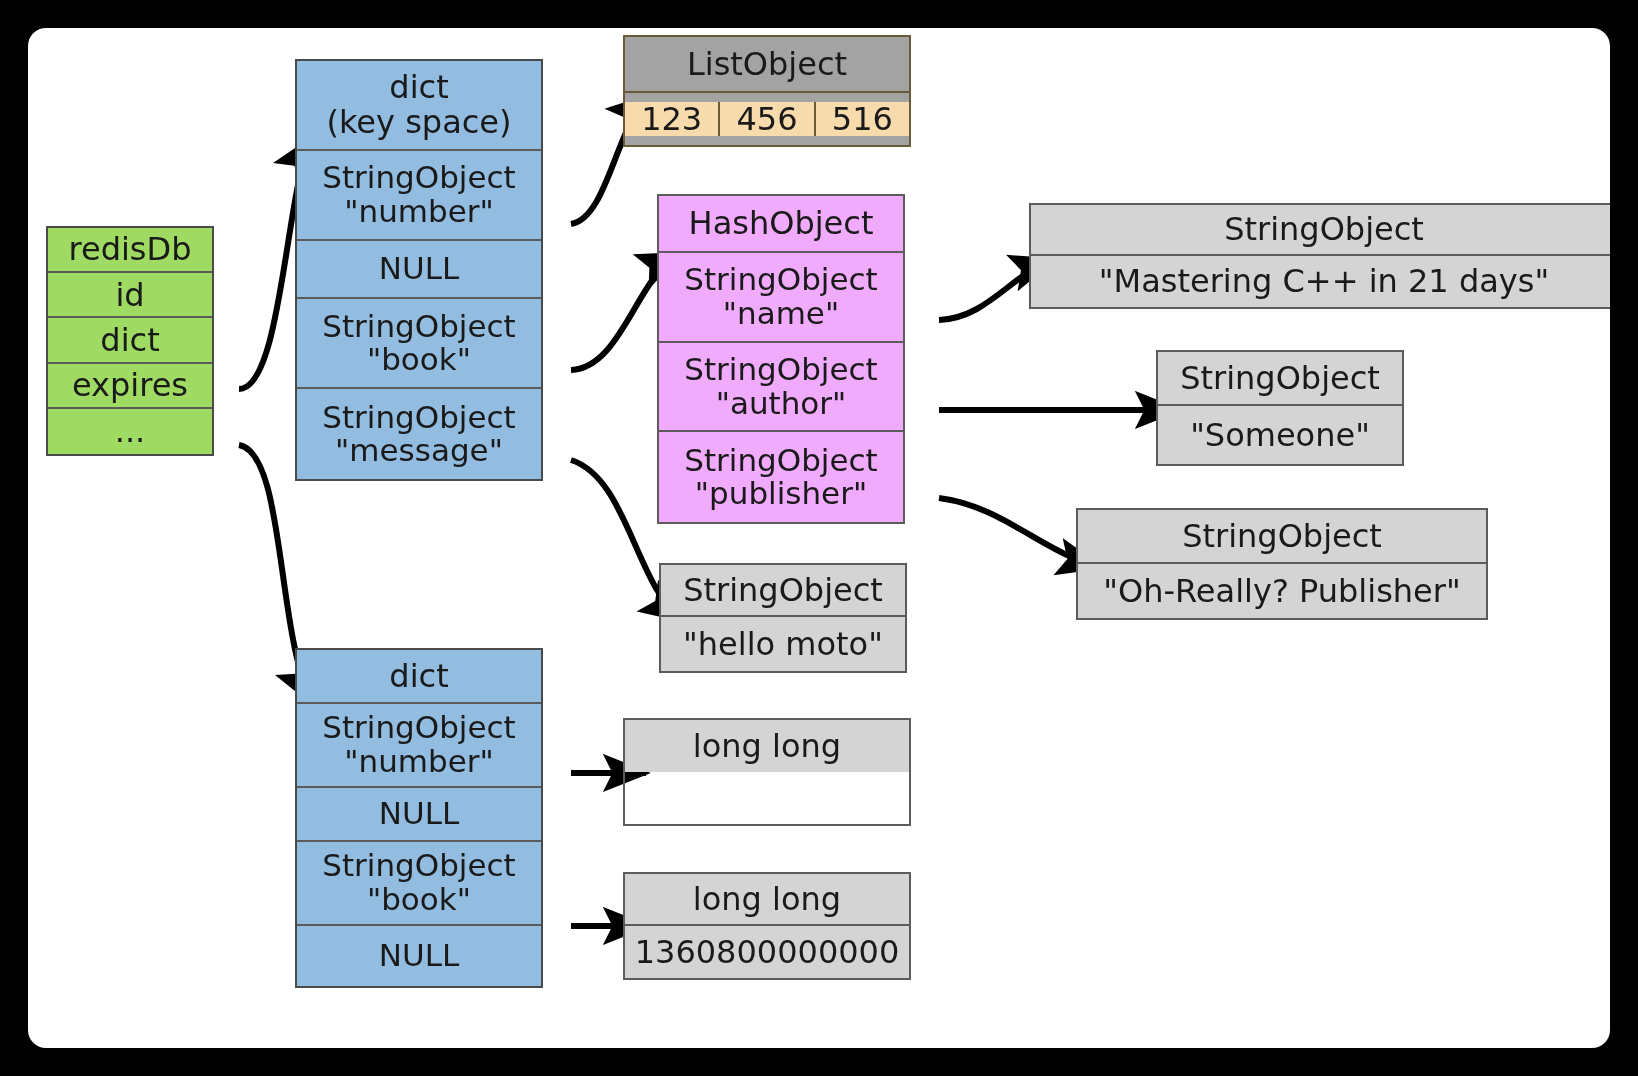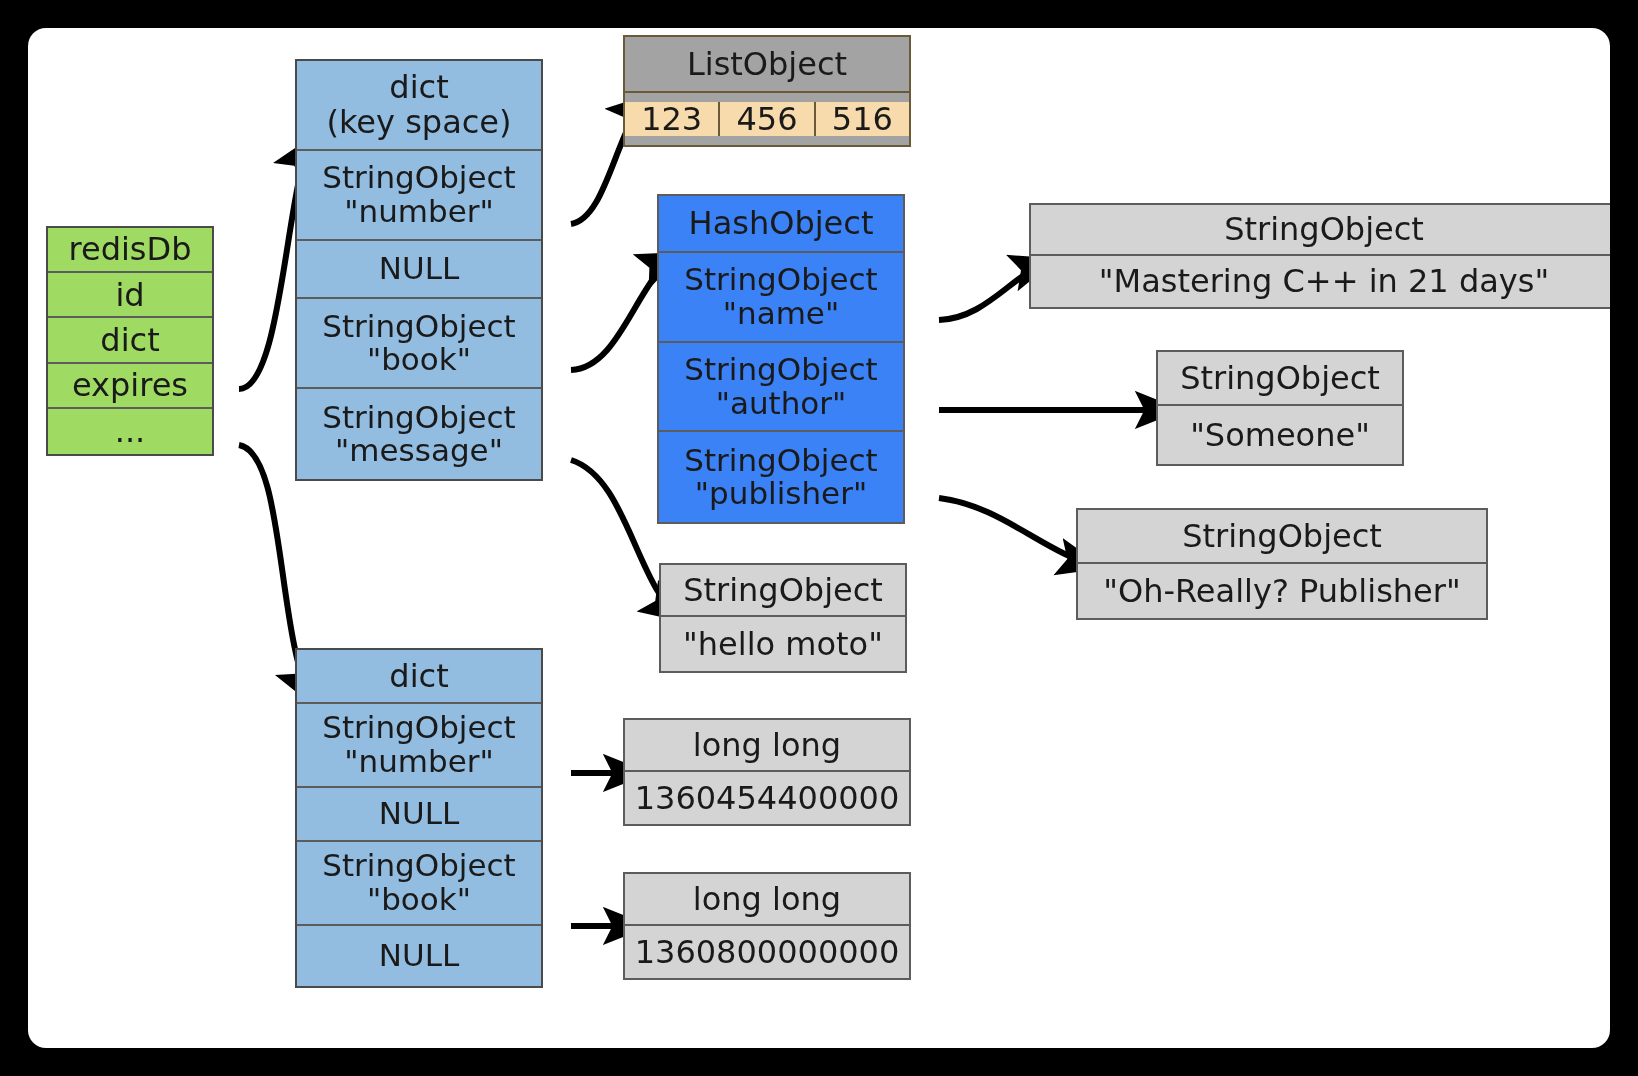--- a/index.html
+++ b/index.html
@@ -57,21 +57,21 @@
 
   
   .green .row { background: #9fdb62; }
   .green { border-color: #4a4a4a; }
   .blue .row  { background: #93bde0; }
   .blue { border-color: #4a4a4a; }
   .orange .row { background: #a3a3a3; }
   .orange { border-color: #6b5a38; }
   .gray .row  { background: #d4d4d4; }
   .gray { border-color: #5c5c5c; }
-  .white .row { background: #3b82f6; }
+  .white .row { background: #f0abfc; }
   .white { border-color: #5c5c5c; }
 
   
   .cells {
     display: flex;
     flex-direction: row;
     border-bottom: none;
     padding: 0;
   }
   .cells .cell {
@@ -187,21 +187,20 @@
       <div class="row fs-32" style="height:50%;">"Oh-Really? Publisher"</div>
     </div>
 
     <div class="node gray" style="left:631px; top:535px; width:248px; height:110px;">
       <div class="row fs-32" style="height:49%;">StringObject</div>
       <div class="row fs-32" style="height:51%;">"hello moto"</div>
     </div>
 
     <div class="node gray" style="left:595px; top:690px; width:288px; height:108px;">
       <div class="row fs-32" style="height:50%;">long long</div>
-      <div class="row fs-32" style="height:50%;">1360454400000</div>
     </div>
 
     <div class="node gray" style="left:595px; top:844px; width:288px; height:108px;">
       <div class="row fs-32" style="height:50%;">long long</div>
       <div class="row fs-32" style="height:50%;">1360800000000</div>
     </div>
 
   </div>
 </div>
 

